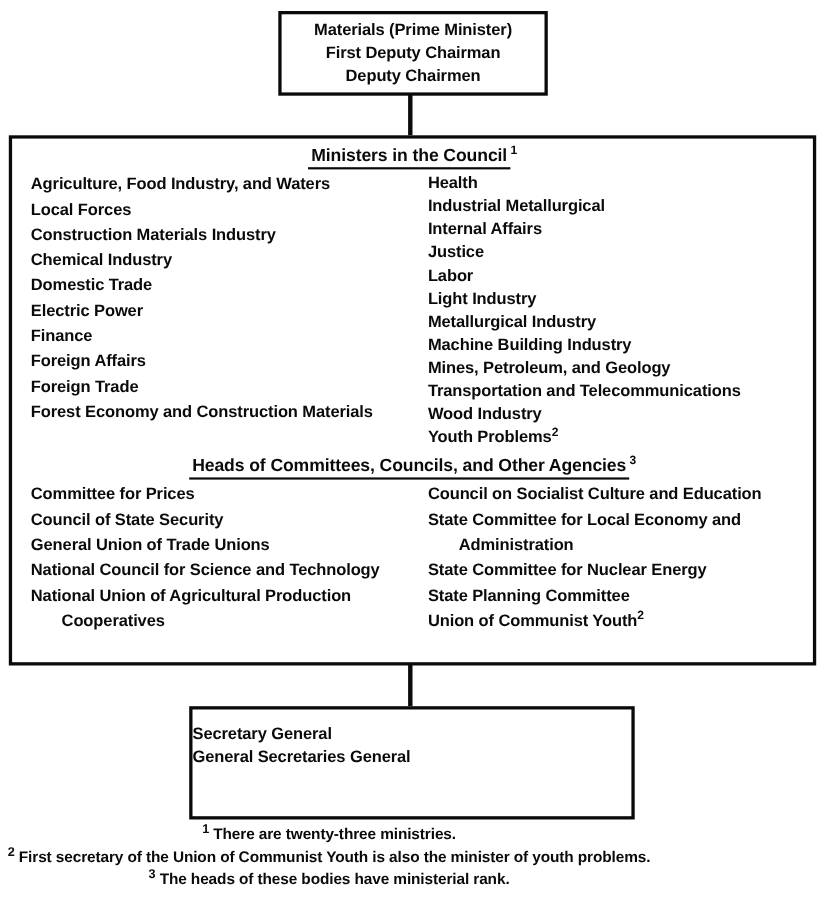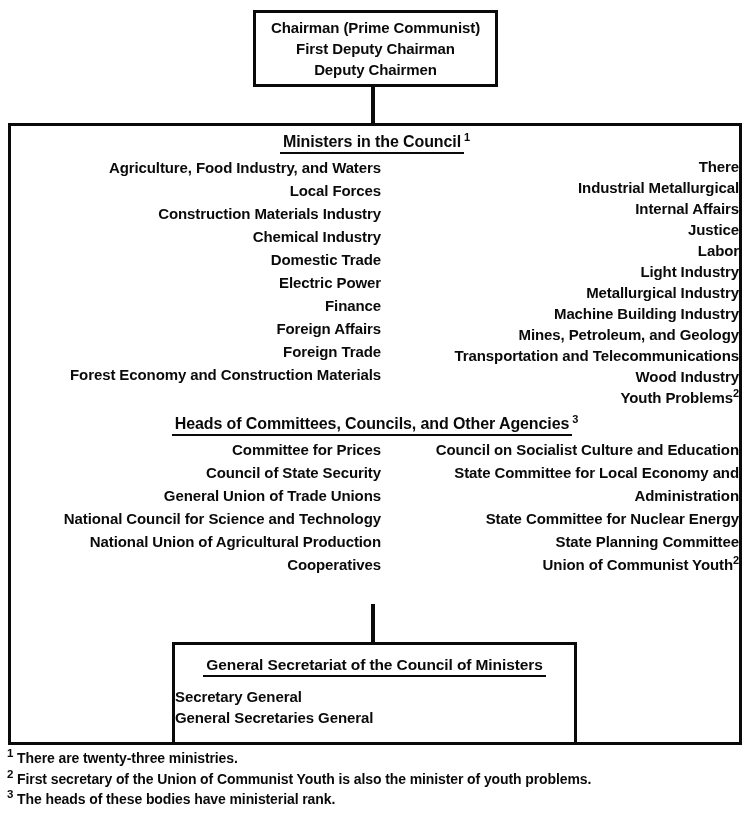--- a/index.html
+++ b/index.html
@@ -18,50 +18,50 @@
   .top-box {
     left: 253px; top: 10px; width: 245px; height: 77px;
     display: flex; flex-direction: column; justify-content: center; align-items: center;
     text-align: center; font-size: 15px; line-height: 21px;
   }
 
   .connector { position: absolute; width: 4px; background: #0a0a0a; left: 371px; }
   .connector-top { top: 86px; height: 38px; }
   .connector-bottom { top: 604px; height: 39px; }
 
-  .main-box { left: 8px; top: 123px; width: 734px; height: 622px; }
+  .main-box { left: 8px; top: 123px; width: 734px; height: 482px; }
 
   .section-title { text-align: center; font-size: 16px; padding-top: 7px; white-space: nowrap; }
   .underlined { border-bottom: 2px solid #0a0a0a; padding: 0 3px 2px 3px; }
   sup { font-size: 11px; line-height: 0; }
 
   .columns { display: flex; margin-top: 5px; }
-  .col { box-sizing: border-box; text-align: right; }
+  .col { box-sizing: border-box; }
   .col-l { width: 370px; padding-left: 17px; }
   .col-r { flex: 1; padding-left: 8px; }
   .lh23 .item { line-height: 23px; }
   .lh21 .item { line-height: 21px; }
   .item { font-size: 15px; white-space: nowrap; }
   .cont { padding-left: 28px; }
 
   .bottom-box { left: 172px; top: 642px; width: 405px; height: 103px; }
   .bottom-box .section-title { padding-top: 11px; font-size: 15.5px; }
   .bottom-lines { margin-top: 12px; text-align: left; font-size: 15px; line-height: 21px; }
 
   .footnotes { position: absolute; left: 7px; top: 748px; font-size: 14px; }
-  .footnote { line-height: 20.5px; white-space: nowrap; }
+  .footnote { line-height: 20.5px; white-space: nowrap; text-align: center; }
   .footnote sup { font-size: 11.5px; }
 </style>
 </head>
 <body>
 
 <div class="canvas">
 
   <div class="box top-box">
-    <div>Chairman (Prime Communist)</div>
+    <div>Materials (Prime Minister)</div>
     <div>First Deputy Chairman</div>
     <div>Deputy Chairmen</div>
   </div>
 
   <div class="connector connector-top"></div>
 
   <div class="box main-box">
 
     <div class="section-title">
       <span class="underlined">Ministers in the Council</span><sup>1</sup>
@@ -76,21 +76,21 @@
           <div class="item"><span>Chemical Industry</span></div>
           <div class="item"><span>Domestic Trade</span></div>
           <div class="item"><span>Electric Power</span></div>
           <div class="item"><span>Finance</span></div>
           <div class="item"><span>Foreign Affairs</span></div>
           <div class="item"><span>Foreign Trade</span></div>
           <div class="item"><span>Forest Economy and Construction Materials</span></div>
         </div>
       <div class="col col-r lh21">
 
-      <div class="item"><span>There</span></div>
+      <div class="item"><span>Health</span></div>
           <div class="item"><span>Industrial Metallurgical</span></div>
           <div class="item"><span>Internal Affairs</span></div>
           <div class="item"><span>Justice</span></div>
           <div class="item"><span>Labor</span></div>
           <div class="item"><span>Light Industry</span></div>
           <div class="item"><span>Metallurgical Industry</span></div>
           <div class="item"><span>Machine Building Industry</span></div>
           <div class="item"><span>Mines, Petroleum, and Geology</span></div>
           <div class="item"><span>Transportation and Telecommunications</span></div>
           <div class="item"><span>Wood Industry</span></div>
@@ -119,23 +119,20 @@
           <div class="item"><span>State Planning Committee</span></div>
           <div class="item"><span>Union of Communist Youth</span><sup>2</sup></div>
         </div>
     </div>
 
   </div>
 
   <div class="connector connector-bottom"></div>
 
   <div class="box bottom-box">
-    <div class="section-title">
-      <span class="underlined">General Secretariat of the Council of Ministers</span>
-    </div>
     <div class="bottom-lines">
       <div>Secretary General</div>
       <div>General Secretaries General</div>
     </div>
   </div>
 
   <div class="footnotes">
 
   <div class="footnote"><sup>1</sup> <span>There are twenty-three ministries.</span></div>
       <div class="footnote"><sup>2</sup> <span>First secretary of the Union of Communist Youth is also the minister of youth problems.</span></div>

